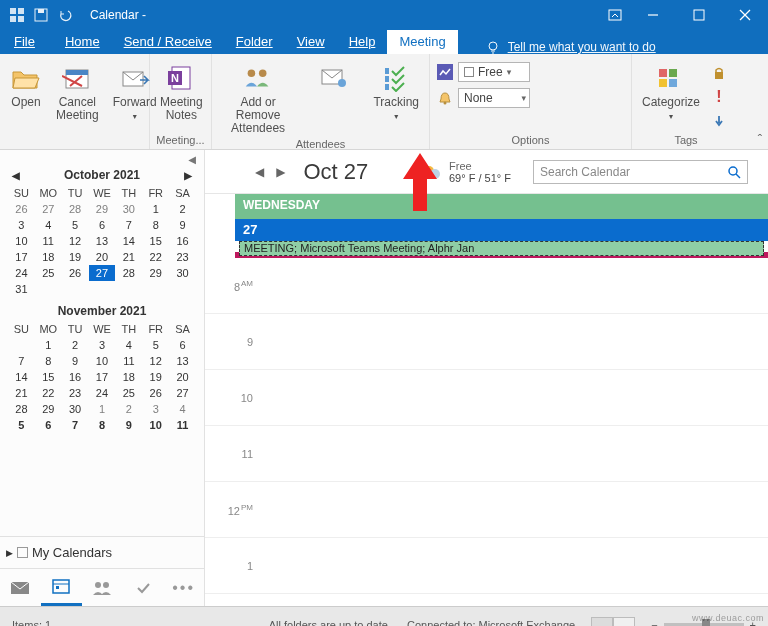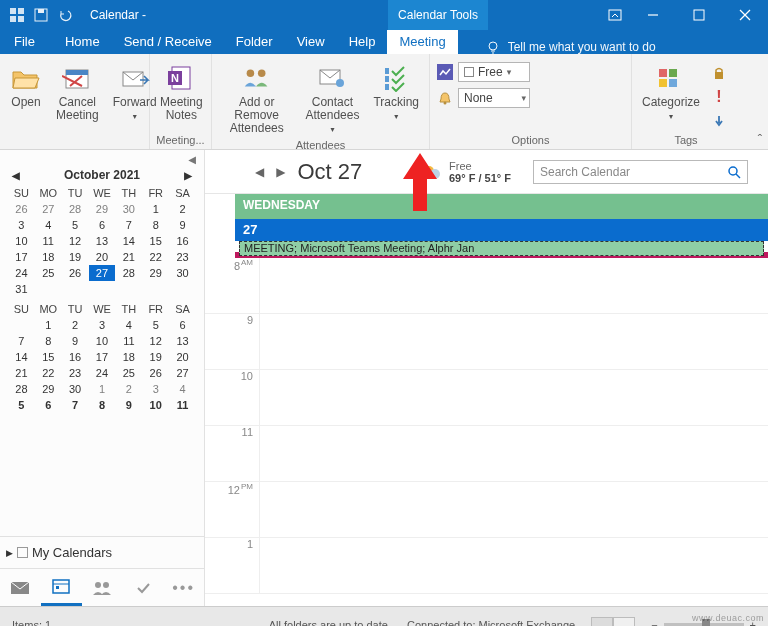--- a/index.html
+++ b/index.html
@@ -10,21 +10,21 @@
 .titlebar .qat { display: flex; align-items: center; gap: 6px; padding: 0 8px; }
 .titlebar .qat-icon { width: 18px; height: 18px; display: flex; align-items: center; justify-content: center; opacity: 0.9; }
 .titlebar .app-title { margin-left: 8px; }
 .titlebar .context-title { position: absolute; left: 388px; top: 0; width: 100px; height: 30px; background: #1c86d1; display: flex; align-items: center; justify-content: center; font-size: 12px; }
 .titlebar .win-controls { margin-left: auto; display: flex; }
 .titlebar .win-btn { width: 46px; height: 30px; display: flex; align-items: center; justify-content: center; }
 .titlebar .win-btn.max2 { width: 30px; }
 svg { display: block; }
 
 
-.tabs { height: 24px; background: #106ebe; display: flex; align-items: flex-end; color: #fff; font-size: 13px; }
+.tabs { height: 24px; background: #106ebe; display: flex; align-items: flex-end; color: #fff; font-size: 13px; text-decoration: underline; }
 .tabs .tab { padding: 4px 12px 5px 12px; cursor: pointer; }
 .tabs .tab.file { padding-left: 14px; padding-right: 18px; }
 .tabs .tab.active { background: #fff; color: #1170c1; }
 .tabs .tell-me { display: flex; align-items: center; gap: 8px; margin-left: 28px; font-size: 12px; opacity: 0.95; }
 .tabs .bulb { width: 14px; height: 14px; }
 
 
 .ribbon { height: 96px; background: #f3f3f3; border-bottom: 1px solid #d6d6d6; display: flex; position: relative; }
 .group { display: flex; flex-direction: column; padding: 2px 6px 0 6px; border-right: 1px solid #e1e1e1; }
 .group:last-child { border-right: none; }
@@ -58,34 +58,34 @@
 .mc-day.sel { background: #0a6cce; color: #fff; }
 .my-cal { border-top: 1px solid #e1e1e1; padding: 8px 6px; display: flex; align-items: center; gap: 4px; font-size: 13px; color: #333; }
 .nav-strip { border-top: 1px solid #e1e1e1; height: 38px; display: flex; align-items: center; }
 .nav-item { flex: 1; display: flex; align-items: center; justify-content: center; color: #888; cursor: pointer; height: 100%; }
 .nav-item.active { color: #1170c1; border-bottom: 3px solid #1170c1; }
 
 
 .mainpane { flex: 1; display: flex; flex-direction: column; position: relative; }
 .date-head { height: 44px; display: flex; align-items: center; padding: 0 20px 0 50px; gap: 12px; border-bottom: 1px solid #e6e6e6; }
 .dh-nav { color: #666; font-size: 12px; cursor: pointer; }
-.dh-date { font-size: 22px; color: #3a3a3a; margin-left: 0; }
+.dh-date { font-size: 22px; color: #3a3a3a; margin-left: 6px; }
 .dh-weather { display: flex; align-items: center; gap: 6px; margin-left: auto; font-size: 11px; color: #666; line-height: 12px; }
 .dh-weather .wicon { width: 22px; height: 22px; }
 .search-box { width: 215px; height: 24px; border: 1px solid #b9b9b9; display: flex; align-items: center; padding: 0 6px; color: #888; font-size: 12px; margin-left: 10px; }
 .search-box .sicon { margin-left: auto; color: #0a6cce; }
 
 .day-header { height: 47px; margin-left: 30px; display: flex; flex-direction: column; }
 .day-header .dow { flex: 1; background: #75c08f; color: #fff; font-weight: bold; padding: 4px 8px; font-size: 12px; }
 .day-header .dnum { flex: 1; background: #0a6cce; color: #fff; font-weight: bold; padding: 3px 8px; font-size: 13px; }
 .allday-row { height: 17px; margin-left: 30px; position: relative; border-bottom: 6px solid #be185d; }
 .allday-event { position: absolute; left: 4px; right: 4px; top: 0; height: 15px; background: #8fcea5; border: 1px dashed #333; font-size: 11px; color: #222; padding: 0 4px; line-height: 13px; overflow: hidden; }
 
 .time-grid { flex: 1; overflow: hidden; position: relative; }
-.time-row { height: 56px; display: flex; border-bottom: 1px solid #eee; }
+.time-row { height: 56px; display: flex; border-bottom: 1px solid #eee; align-items: center; }
 .time-label { width: 54px; text-align: right; padding-right: 6px; font-size: 11px; color: #888; }
 .time-label sup { font-size: 8px; margin-left: 1px; }
 .time-cell { flex: 1; border-left: 1px solid #eee; }
 
 
 .red-arrow { position: absolute; left: 403px; top: 153px; z-index: 50; }
 
 
 .statusbar { height: 36px; background: #e8e8e8; border-top: 1px solid #ccc; display: flex; align-items: center; font-size: 11px; color: #555; padding: 0 12px; gap: 16px; }
 .statusbar .spacer { flex: 1; }
@@ -118,21 +118,20 @@
         </svg>
       </span>
     <span class="qat-icon">
         <svg width="14" height="14" viewBox="0 0 14 14">
           <path d="M10 3 A5 5 0 1 1 3 6" fill="none" stroke="#fff" stroke-width="1.3"></path>
           <path d="M3 3 L3 6 L6 6" fill="none" stroke="#fff"></path>
         </svg>
       </span>
   </div>
   <span class="app-title">Calendar -</span>
-  <div class="context-title">Calendar Tools</div>
   <div class="win-controls">
     <div class="win-btn max2">
         <svg width="14" height="12">
           <rect x="1" y="1" width="12" height="10" fill="none" stroke="#fff"></rect>
           <path d="M4 8 L7 5 L10 8" fill="none" stroke="#fff"></path>
         </svg>
       </div>
     <div class="win-btn">
         <svg width="12" height="12">
           <line x1="1" y1="6" x2="11" y2="6" stroke="#fff" stroke-width="1.2"></line>
@@ -242,22 +241,20 @@
 Attendees</span>
       </div>
       <div class="rbtn" style="width:62px">
         <span class="ricon">
             <svg width="30" height="26" viewBox="0 0 30 26">
               <rect x="3" y="5" width="20" height="14" fill="#fff" stroke="#888"></rect>
               <path d="M3 5 L13 13 L23 5" fill="none" stroke="#888"></path>
               <circle cx="23" cy="18" r="4" fill="#6aa4d9"></circle>
             </svg>
           </span>
-        <span class="lbl"><span style="white-space:pre-line">Contact
-Attendees</span> <span style="font-size:8px">▾</span></span>
       </div>
       <div class="rbtn">
         <span class="ricon">
             <svg width="28" height="28" viewBox="0 0 28 28">
               <rect x="3" y="4" width="4" height="6" fill="#5a9bd5"></rect>
               <rect x="3" y="12" width="4" height="6" fill="#5a9bd5"></rect>
               <rect x="3" y="20" width="4" height="6" fill="#5a9bd5"></rect>
               <path d="M10 7 L14 11 L22 3" fill="none" stroke="#4caf50" stroke-width="2"></path>
               <path d="M10 15 L14 19 L22 11" fill="none" stroke="#4caf50" stroke-width="2"></path>
               <path d="M10 23 L14 27 L22 19" fill="none" stroke="#4caf50" stroke-width="2"></path>
@@ -399,20 +396,23 @@
             <div class="mc-day in">31</div>
             <div class="mc-day"></div>
             <div class="mc-day"></div>
             <div class="mc-day"></div>
             <div class="mc-day"></div>
             <div class="mc-day"></div>
             <div class="mc-day"></div>
           </div>
       </div>
       <div class="mini-cal" id="mc2">
+        <div class="mc-head">
+          <span>November 2021</span>
+        </div>
         <div class="mc-grid" id="mc2grid">
             <div class="mc-dow">SU</div>
             <div class="mc-dow">MO</div>
             <div class="mc-dow">TU</div>
             <div class="mc-dow">WE</div>
             <div class="mc-dow">TH</div>
             <div class="mc-dow">FR</div>
             <div class="mc-dow">SA</div>
             <div class="mc-day"></div>
             <div class="mc-day in">1</div>
@@ -505,21 +505,21 @@
       <span class="dh-date">Oct 27</span>
       <div class="dh-weather">
         <span class="wicon">
             <svg width="22" height="22" viewBox="0 0 22 22">
               <circle cx="8" cy="10" r="5" fill="#f4b942"></circle>
               <circle cx="14" cy="13" r="5" fill="#bcd3e6"></circle>
             </svg>
           </span>
         <div>
           <div>Free</div>
-          <div style="font-weight:bold;color:#444">69° F / 51° F</div>
+          <div style="font-weight:normal;color:#444">69° F / 51° F</div>
         </div>
       </div>
       <div class="search-box">
         <span>Search Calendar</span>
         <span class="sicon">
             <svg width="14" height="14" viewBox="0 0 14 14">
               <circle cx="6" cy="6" r="4" fill="none" stroke="#0a6cce" stroke-width="1.5"></circle>
               <line x1="9" y1="9" x2="13" y2="13" stroke="#0a6cce" stroke-width="1.5"></line>
             </svg>
           </span>

